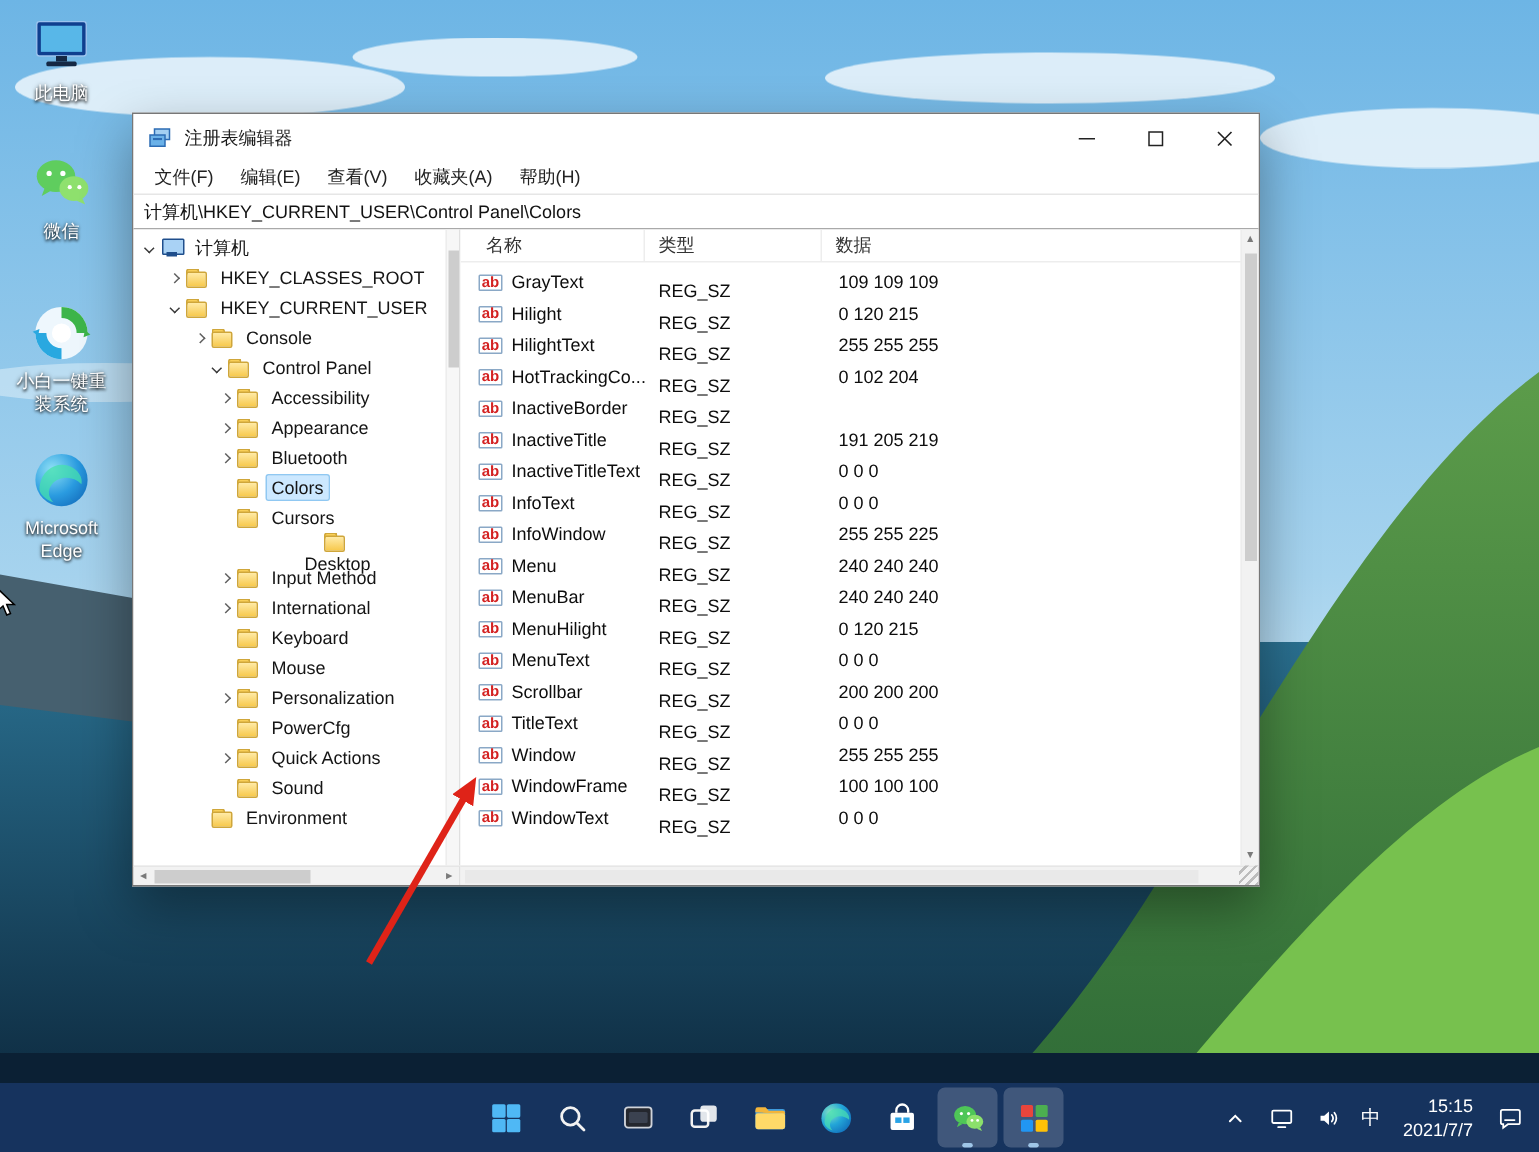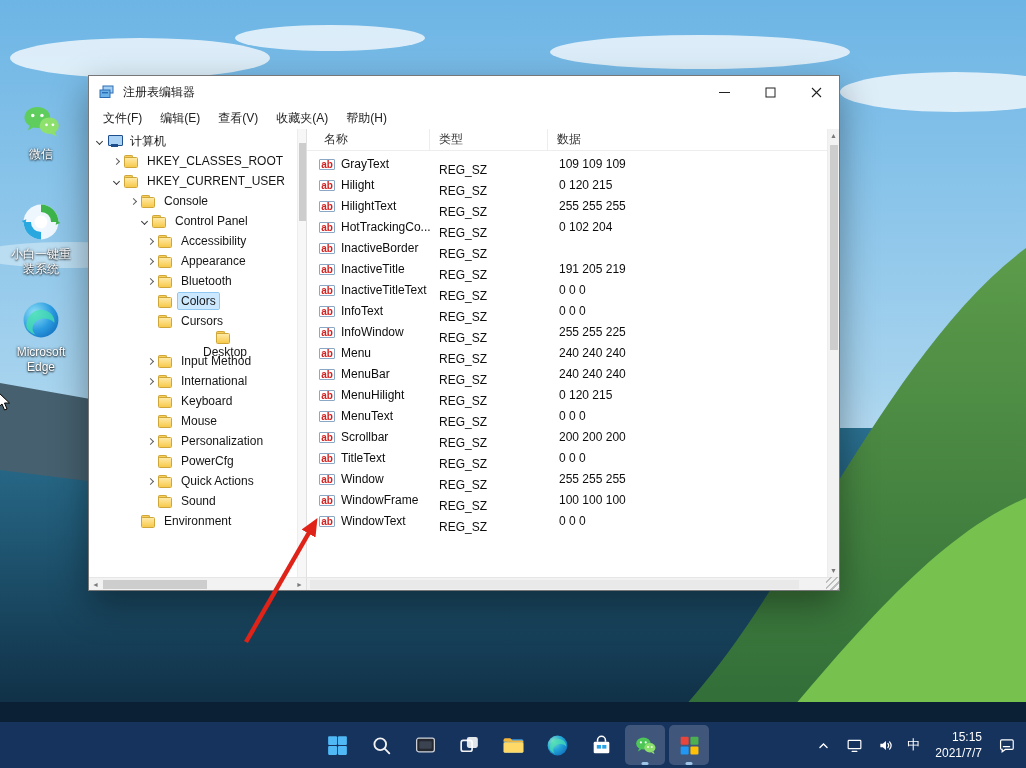--- a/index.html
+++ b/index.html
@@ -128,20 +128,31 @@
       <ellipse cx="955" cy="92" rx="115" ry="20"></ellipse>
       <ellipse cx="70" cy="255" rx="95" ry="13" opacity=".5"></ellipse>
     </g>
     <rect y="428" width="1026" height="340" fill="url(#water)"></rect>
     <path d="M0 383 L96 400 L96 482 L0 470 Z" fill="#46606f"></path>
     <path d="M620 768 L1026 768 L1026 248 C 932 318 858 452 790 558 C 742 638 690 712 620 768 Z" fill="url(#hill)"></path>
     <path d="M742 768 L1026 768 L1026 498 C 930 538 840 652 742 768 Z" fill="#77c14e"></path>
     <rect y="702" width="1026" height="66" fill="#0b2034"></rect>
   </svg>
 
+  <div class="desktop-icon" style="top:8px">
+    <div class="di-img">
+      <svg viewBox="0 0 48 48">
+          <rect x="6" y="7" width="36" height="25" rx="2" fill="#0f3f8f" stroke="#9cc3ee"></rect>
+          <rect x="9" y="10" width="30" height="19" fill="#58b7e8"></rect>
+          <rect x="20" y="32" width="8" height="4" fill="#152844"></rect>
+          <rect x="13" y="36" width="22" height="3.5" rx="1.2" fill="#152844"></rect>
+        </svg>
+    </div>
+    <div class="di-label">此电脑</div>
+  </div>
 
   <div class="desktop-icon" style="top:100px">
     <div class="di-img">
       <svg viewBox="0 0 48 48">
           <ellipse cx="20" cy="19" rx="14" ry="11.5" fill="#5fcd5e"></ellipse>
           <path d="M12 27 l-2.4 6.4 7.4-4.2z" fill="#5fcd5e"></path>
           <ellipse cx="33" cy="28" rx="10.5" ry="9" fill="#8fe16e"></ellipse>
           <path d="M39 34.5 l2.2 5.2 -6.4-3z" fill="#8fe16e"></path>
           <g fill="#fff">
             <circle cx="15" cy="17" r="1.9"></circle>
@@ -221,20 +232,23 @@
     </div>
 
     <div class="menubar">
         <div class="menu-item">文件(F)</div>
         <div class="menu-item">编辑(E)</div>
         <div class="menu-item">查看(V)</div>
         <div class="menu-item">收藏夹(A)</div>
         <div class="menu-item">帮助(H)</div>
       </div>
 
+    <div class="addressbar">
+      <span>计算机\HKEY_CURRENT_USER\Control Panel\Colors</span>
+    </div>
 
     <div class="win-body">
       <div class="tree-pane">
         <div>
             <div class="tree-row" style="padding-left: 4px;">
               <span class="expander">
                 <i class="chev expanded"></i>
               </span>
               <span class="tree-icon computer"></span>
               <span class="tree-label">计算机</span>

